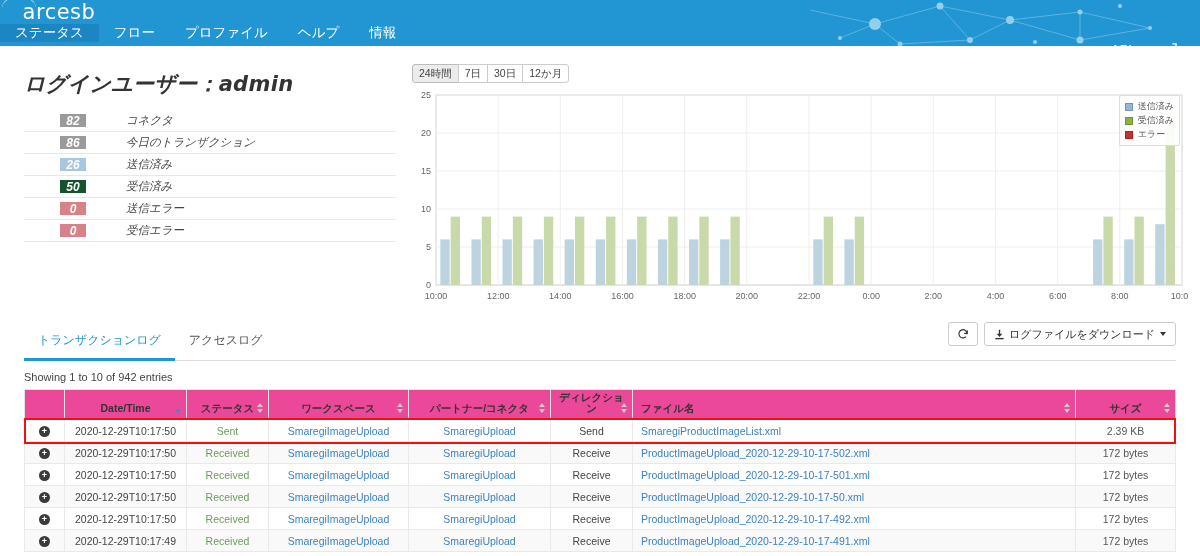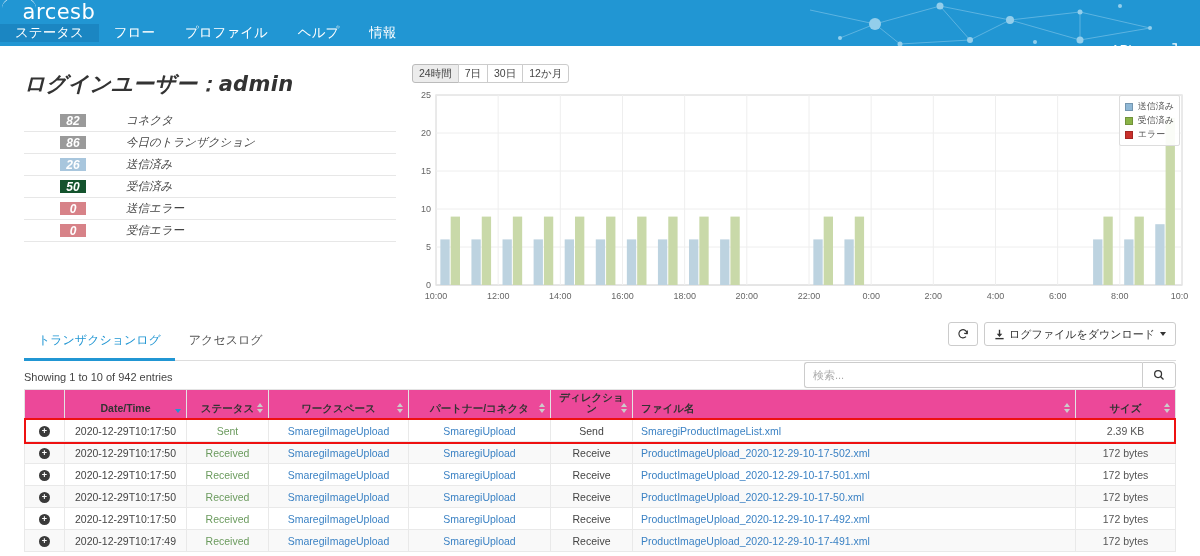--- a/index.html
+++ b/index.html
@@ -402,29 +402,20 @@
     </button>
     <button class="btn">
       <svg width="11" height="11" viewBox="0 0 16 16" fill="#333" style="margin-right:4px">
         <path d="M7 1 h2 v6 h3 l-4 4.5 L4 7 h3 z"></path>
           <rect x="2" y="13" width="12" height="2"></rect>
       </svg>
       <span>ログファイルをダウンロード</span>
       <span style="display:inline-block;width:0;height:0;margin-left:5px;border-left:3.5px solid transparent;border-right:3.5px solid transparent;border-top:4px solid #333;"></span>
     </button>
   </div>
-  <div class="search-wrap">
-    <input class="search-input" type="text" placeholder="検索..." style="">
-    <button class="search-btn">
-      <svg width="12" height="12" viewBox="0 0 16 16" fill="none" stroke="#333" stroke-width="1.7">
-        <circle cx="6.8" cy="6.8" r="4.6"></circle>
-          <path d="M10.3 10.3 L14 14"></path>
-      </svg>
-    </button>
-  </div>
 </div>
 
 <div class="showing">Showing 1 to 10 of 942 entries</div>
 
 <div class="table-region">
   <table>
     <thead>
       <tr>
         <th class="col-exp"></th>
         <th class="col-dt">

